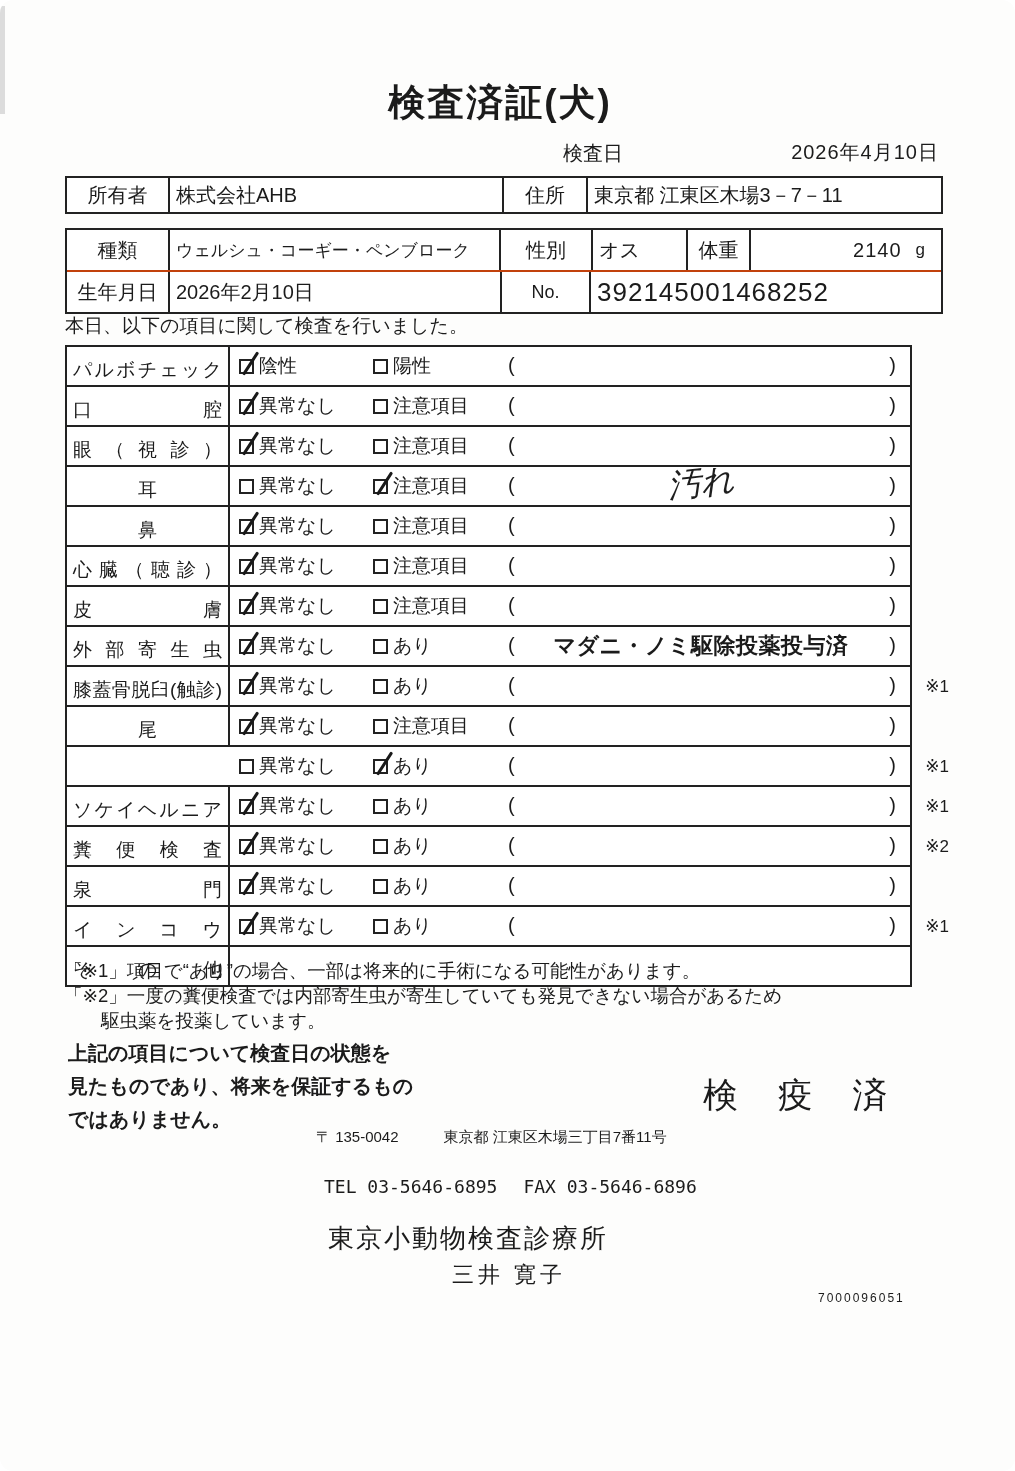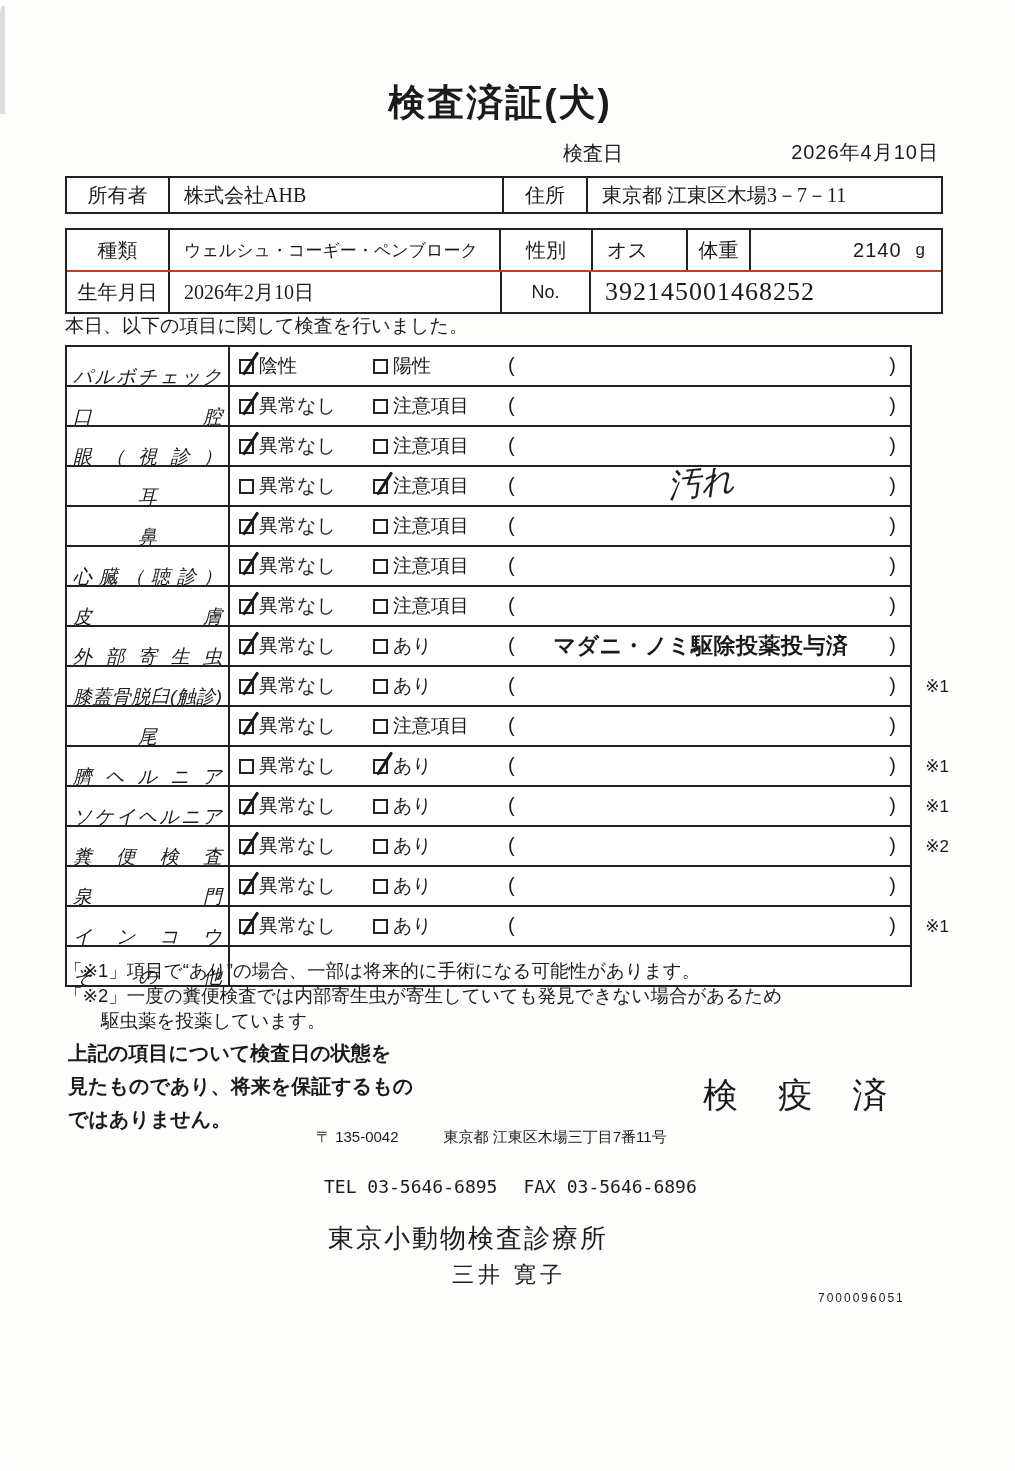--- a/index.html
+++ b/index.html
@@ -16,39 +16,39 @@
   .date-value{right:76px;top:139px;font-size:20px;letter-spacing:1px;}
   
   .info-table{left:65px;width:878px;border:2px solid #222;box-sizing:border-box;background:#fff;}
   .owner-table{top:176px;height:38px;display:flex;}
   .dog-table{top:228px;}
   .trow{display:flex;height:40px;}
   .trow.first{border-bottom:2px solid #c2410c;}
   .cell{display:flex;align-items:center;box-sizing:border-box;border-right:2px solid #222;font-size:20px;white-space:nowrap;overflow:visible;}
   .cell.last{border-right:none;flex:1;}
   .cell.cc{justify-content:center;}
-  .cell.pv8{padding-left:14px;font-family:Liberation Serif, serif;}
+  .cell.pv8{padding-left:6px;}
   .owner-table .cell{height:34px;}
   .w100{width:103px;} .w337{width:334px;} .w83{width:84px;}
   .w330{width:331px;} .w92{width:92px;} .w95{width:95px;} .w63{width:63px;}
   .w332{width:332px;} .w89{width:89px;}
   .breed{font-size:17px;}
   .weight-cell{justify-content:flex-end;padding-right:16px;gap:14px;}
   .weight-num{font-size:20px;letter-spacing:1px;}
   .weight-unit{font-size:17px;}
   .no-label{font-size:18px;}
   .no-value{font-size:26px;letter-spacing:1px;}
   .birth{font-size:20px;}
   .intro{left:65px;top:313px;font-size:19px;}
   
   .exam-table{left:65px;top:345px;width:847px;border:2px solid #222;box-sizing:border-box;background:#fff;}
   .exam-row{position:relative;height:38px;border-top:2px solid #222;}
   .exam-row:first-child{border-top:none;}
   .exam-label{position:absolute;left:0;top:0;bottom:0;width:163px;border-right:2px solid #222;box-sizing:border-box;
-    padding:12px 6px;font-size:19px;line-height:35px;text-align:justify;text-align-last:justify;white-space:nowrap;overflow:hidden;font-style:italic;}
+    padding:5px 6px;font-size:19px;line-height:35px;text-align:justify;text-align-last:justify;white-space:nowrap;overflow:hidden;}
   .exam-label.center{text-align:center;text-align-last:center;}
   .exam-body{position:absolute;left:163px;right:0;top:0;bottom:0;}
   .opt{position:absolute;top:50%;transform:translateY(-50%);display:flex;align-items:center;gap:5px;white-space:nowrap;}
   .opt1{left:9px;} .opt2{left:143px;}
   .optlabel{font-size:19px;}
   .cb{position:relative;display:inline-block;width:15px;height:15px;border:2px solid #222;box-sizing:border-box;background:#fff;}
   .tick{position:absolute;left:1px;bottom:-2px;width:3px;height:27px;background:#191919;border-radius:2px;
     transform-origin:left bottom;transform:rotate(33deg);}
   .po{position:absolute;left:278px;top:50%;transform:translateY(-52%);font-size:20px;}
   .pc{position:absolute;right:14px;top:50%;transform:translateY(-52%);font-size:20px;}
@@ -287,21 +287,20 @@
           <span class="opt opt2">
             <span class="cb"></span>
             <span class="optlabel">注意項目</span>
           </span>
           <span class="po">(</span>
           <span class="pv"></span>
           <span class="pc">)</span>
         </div>
       </div>
       <div class="exam-row">
-        <div class="exam-label">臍ヘルニア</div>
         <div class="exam-body">
           <span class="opt opt1">
             <span class="cb"></span>
             <span class="optlabel">異常なし</span>
           </span>
           <span class="opt opt2">
             <span class="cb">
               <span class="tick"></span>
             </span>
             <span class="optlabel">あり</span>

